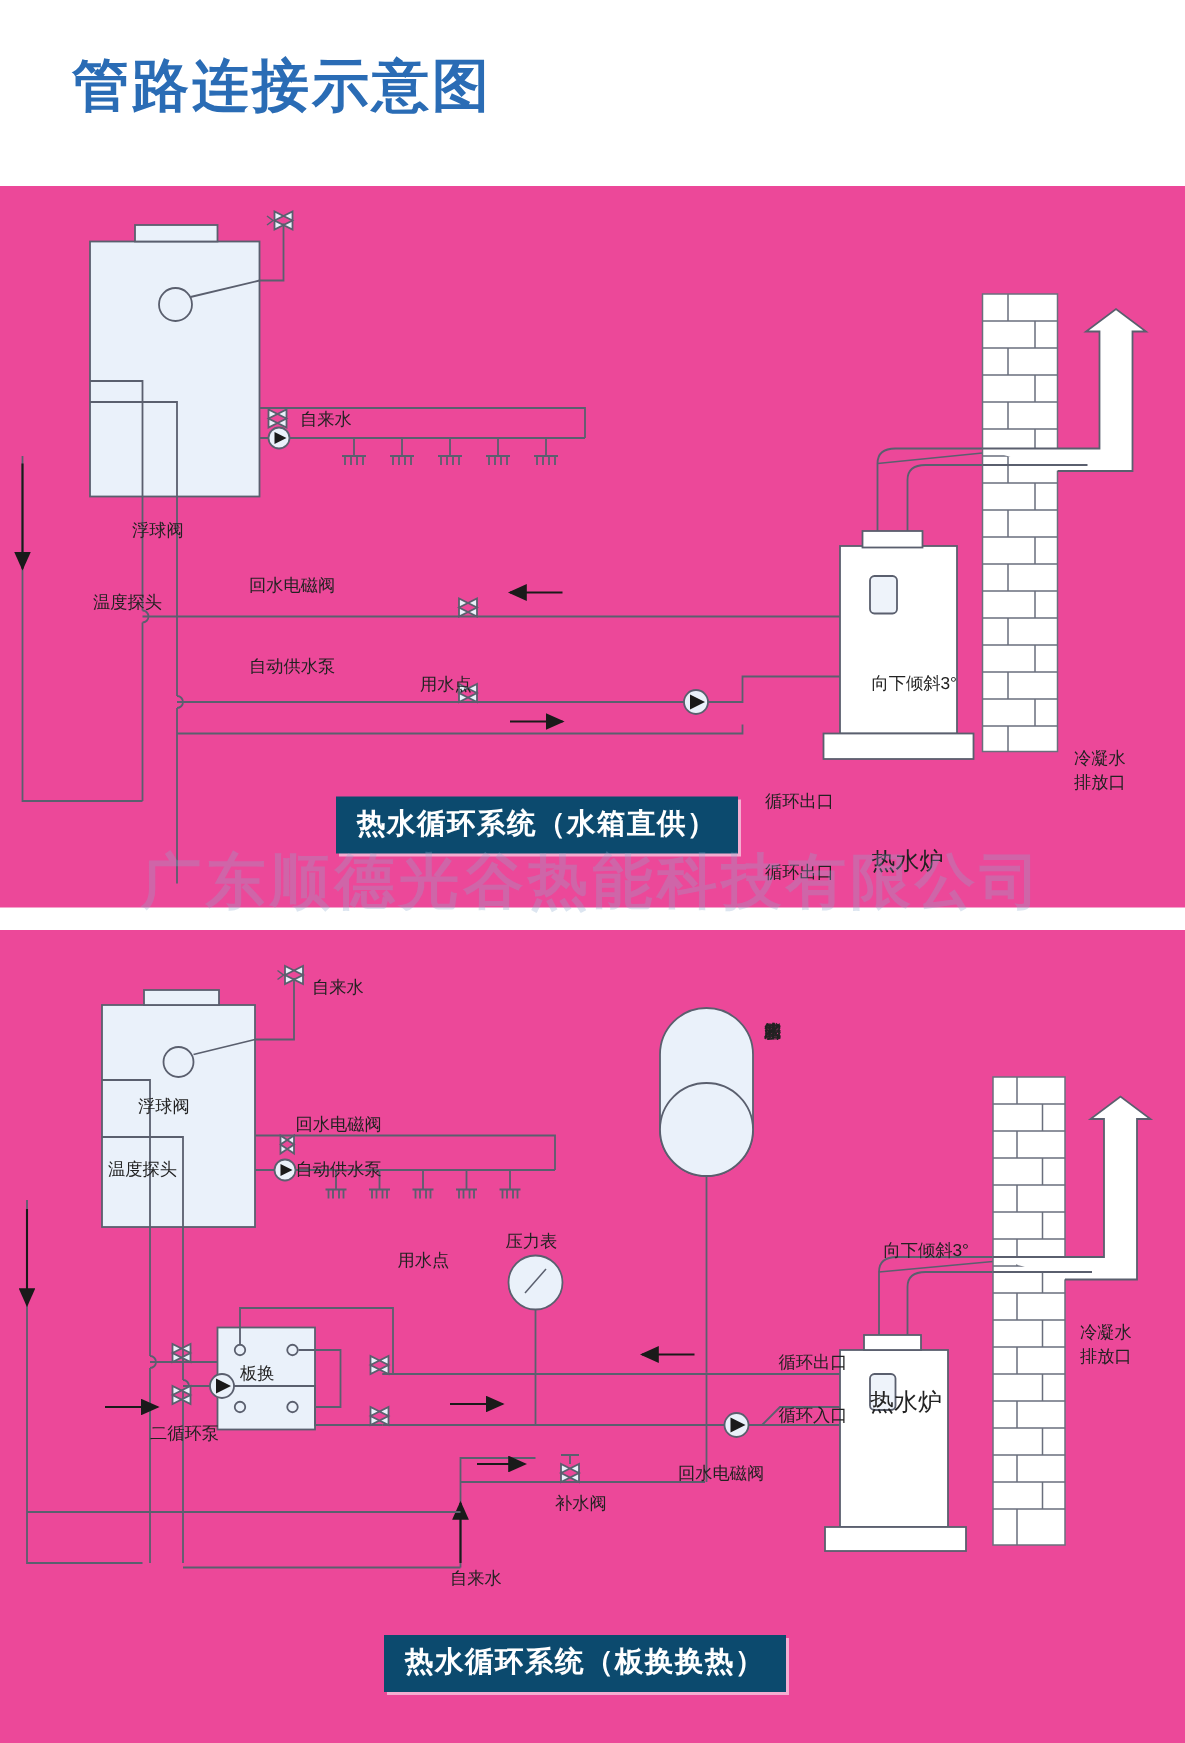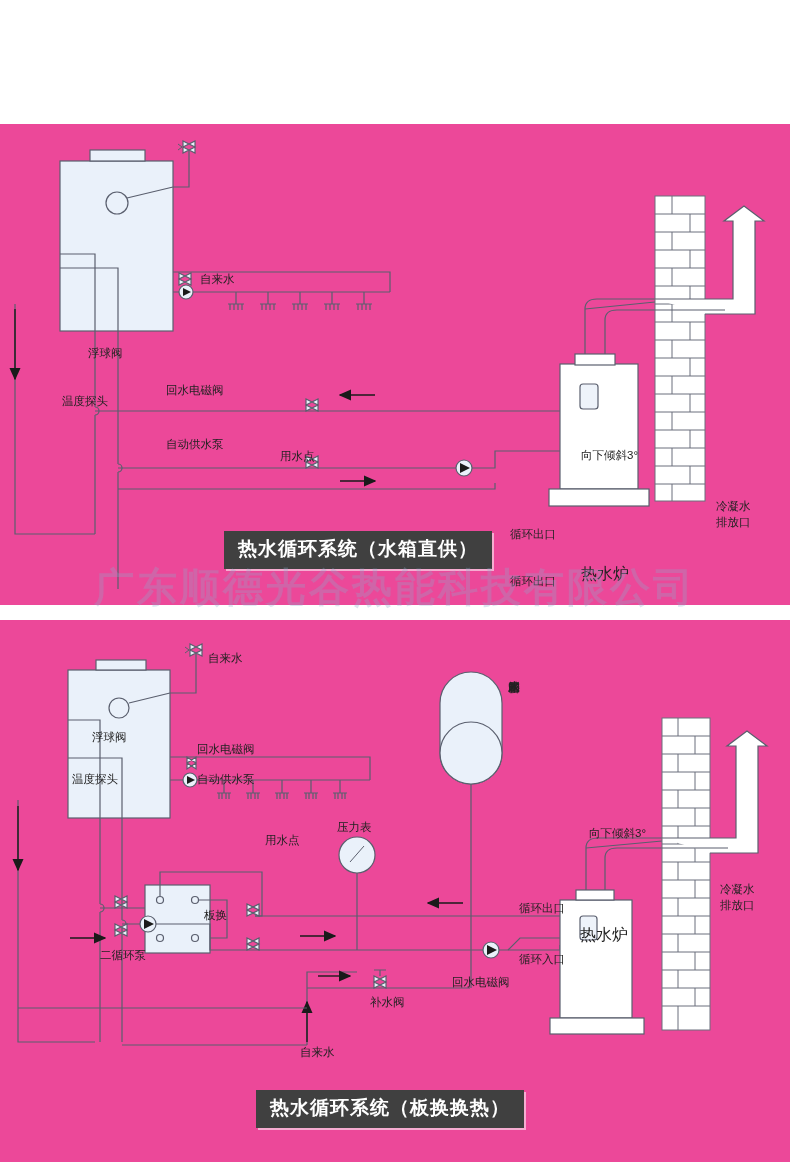--- a/index.html
+++ b/index.html
@@ -18,41 +18,42 @@
 
   
   .panel{position:absolute;left:0;width:790px;background:#ec4899;overflow:hidden;}
   #panel-1{top:124px;height:481px;}
   #panel-2{top:620px;height:542px;}
 
   .stage{position:absolute;left:0;top:0;width:790px;height:100%;}
   .stage svg{position:absolute;left:0;top:0;display:block;}
 
   
-  .caption{position:absolute;background:#404040;color:#fff;font-size:19px;
+  .caption{position:absolute;background:#0c4a6e;color:#fff;font-size:19px;
            font-weight:bold;letter-spacing:1px;padding:5px 14px 7px 14px;
            white-space:nowrap;box-shadow:2px 2px 0 rgba(255,255,255,.55);}
   #caption-1{left:224px;top:531px;}
   #caption-2{left:232px;top:1090px;margin-left:24px;}
 
   
   #watermark{position:absolute;left:0;top:560px;width:790px;text-align:center;
              font-size:40px;font-weight:bold;color:rgba(140,170,205,.30);
              letter-spacing:3px;white-space:nowrap;pointer-events:none;}
 
   
   .lbl{position:absolute;font-size:11.5px;color:#222;white-space:nowrap;
        font-family:"Liberation Sans","DejaVu Sans",sans-serif;}
   .lbl.vert{writing-mode:vertical-rl;white-space:normal;line-height:1.05;}
   .lbl.big{font-size:16px;}
 </style>
 </head>
 <body>
 
 <div id="header">
+  <div id="page-title">管路连接示意图</div>
 </div>
 
 <div class="panel" id="panel-1">
   <div class="stage">
     <svg width="790" height="481" viewBox="0 0 790 481">
       <defs>
         <marker id="ar1" markerWidth="9" markerHeight="8" refX="8" refY="4" orient="auto">
           <path d="M0,0 L9,4 L0,8 Z" fill="#1a1a1a"></path>
         </marker>
       </defs>
@@ -268,26 +269,26 @@
   </div>
 
   <div class="lbl" style="left:208px;top:31px;">自来水</div>
   <div class="lbl" style="left:92px;top:110px;">浮球阀</div>
   <div class="lbl" style="left:72px;top:152px;">温度探头</div>
   <div class="lbl" style="left:197px;top:122px;">回水电磁阀</div>
   <div class="lbl" style="left:197px;top:152px;">自动供水泵</div>
   <div class="lbl" style="left:265px;top:213px;">用水点</div>
   <div class="lbl vert" style="left:508px;top:52px;height:110px;">密闭式膨胀水箱</div>
   <div class="lbl" style="left:337px;top:200px;">压力表</div>
-  <div class="lbl" style="left:160px;top:288px;margin-left:44px;">板换</div>
+  <div class="lbl" style="left:160px;top:288px;">板换</div>
   <div class="lbl" style="left:100px;top:328px;">二循环泵</div>
   <div class="lbl" style="left:358px;top:375px;margin-left:12px;">补水阀</div>
   <div class="lbl" style="left:300px;top:425px;">自来水</div>
   <div class="lbl" style="left:589px;top:206px;">向下倾斜3°</div>
   <div class="lbl" style="left:720px;top:262px;width:56px;white-space:pre;line-height:1.35;">冷凝水
 排放口</div>
   <div class="lbl" style="left:519px;top:281px;">循环出口</div>
-  <div class="lbl" style="left:519px;top:332px;">循环入口</div>
+  <div class="lbl" style="left:519px;top:316px;">循环入口</div>
   <div class="lbl" style="left:452px;top:355px;">回水电磁阀</div>
   <div class="lbl big" style="left:580px;top:305px;">热水炉</div>
 </div>
 
 <div class="caption" id="caption-2">热水循环系统（板换换热）</div>
 
 </body></html>

